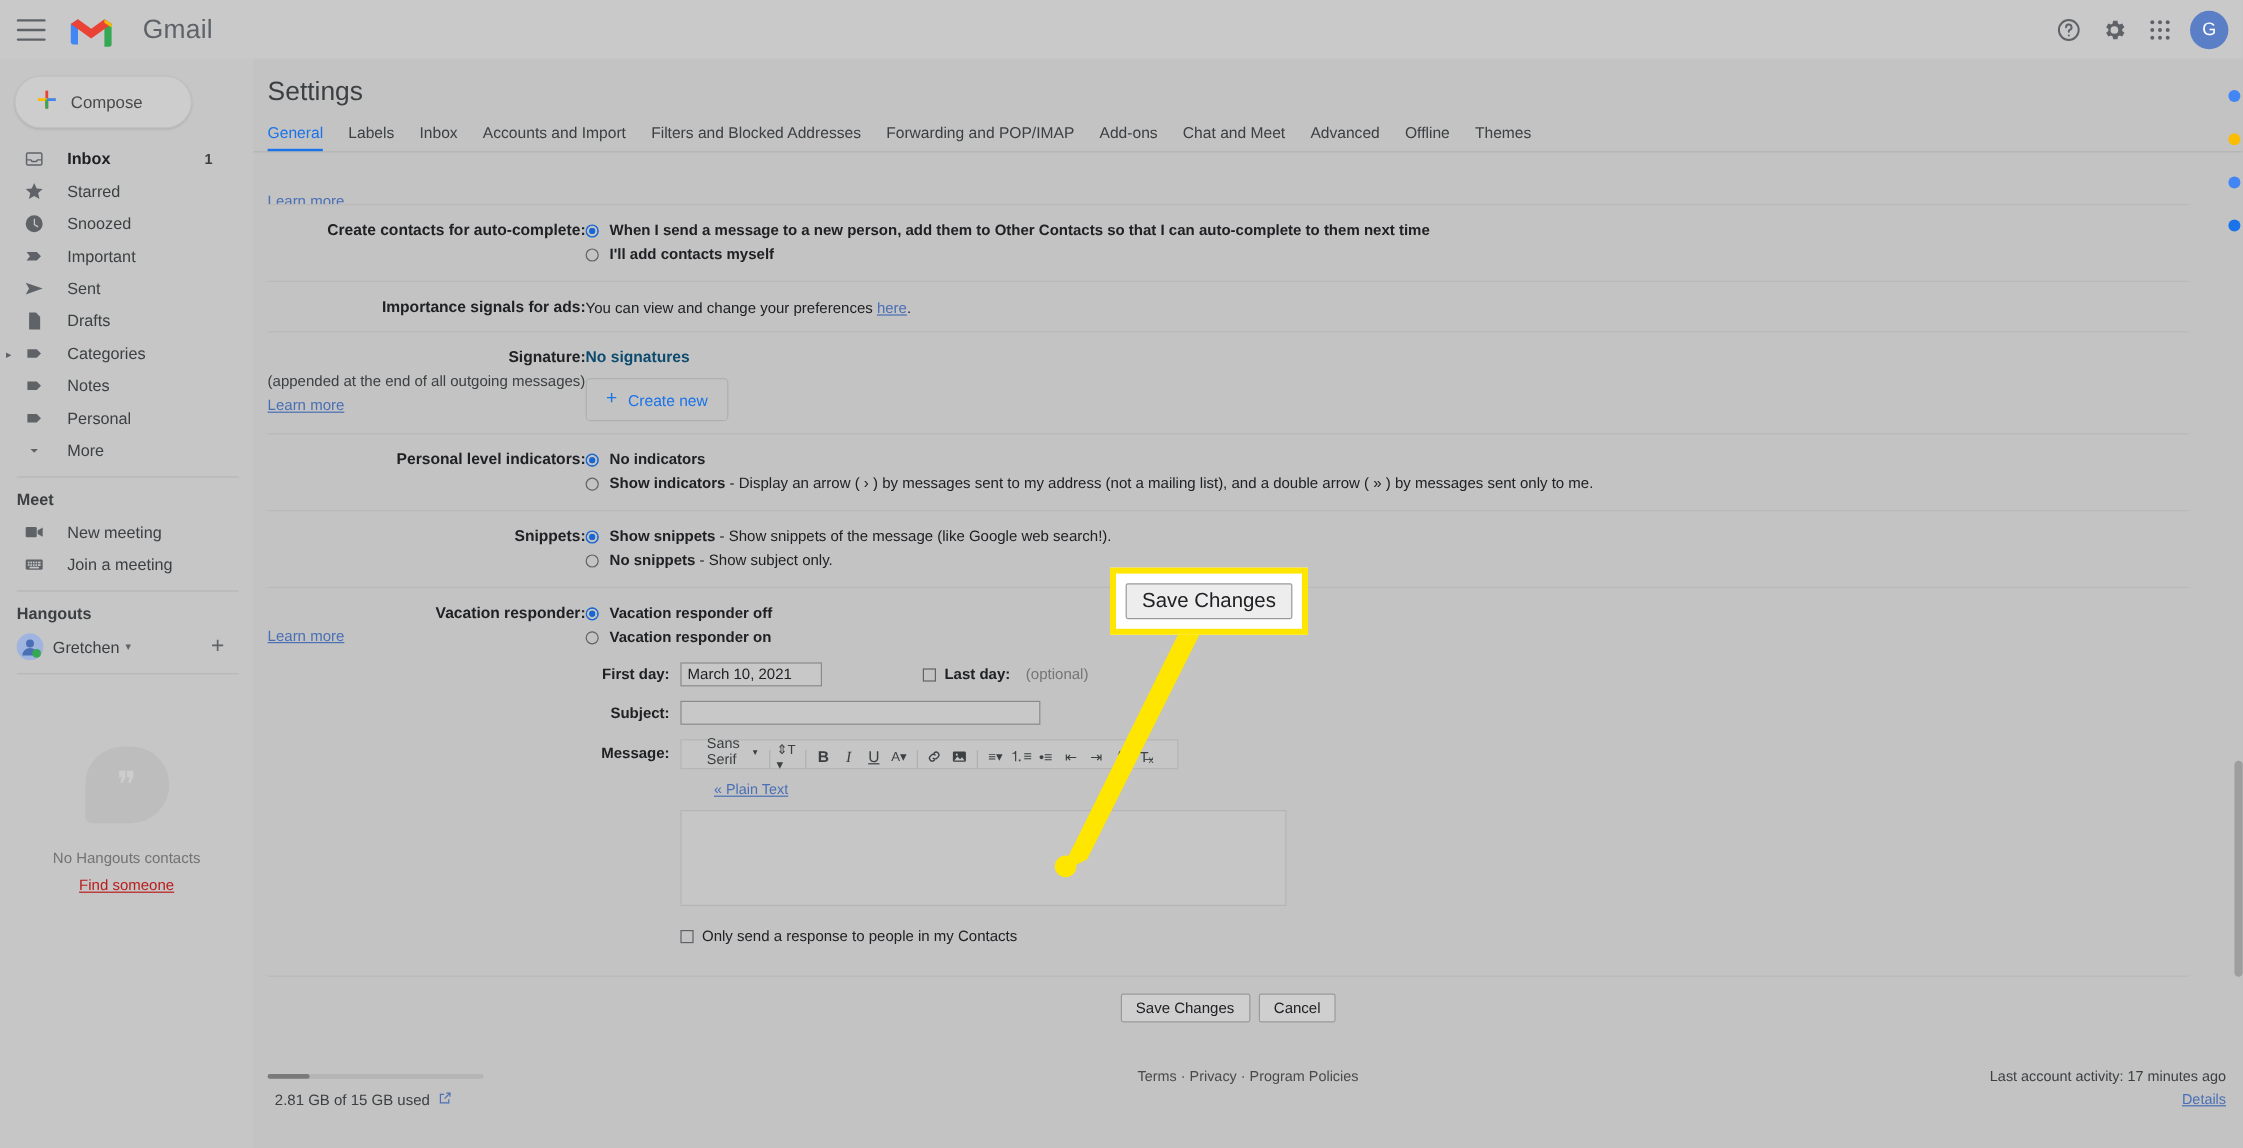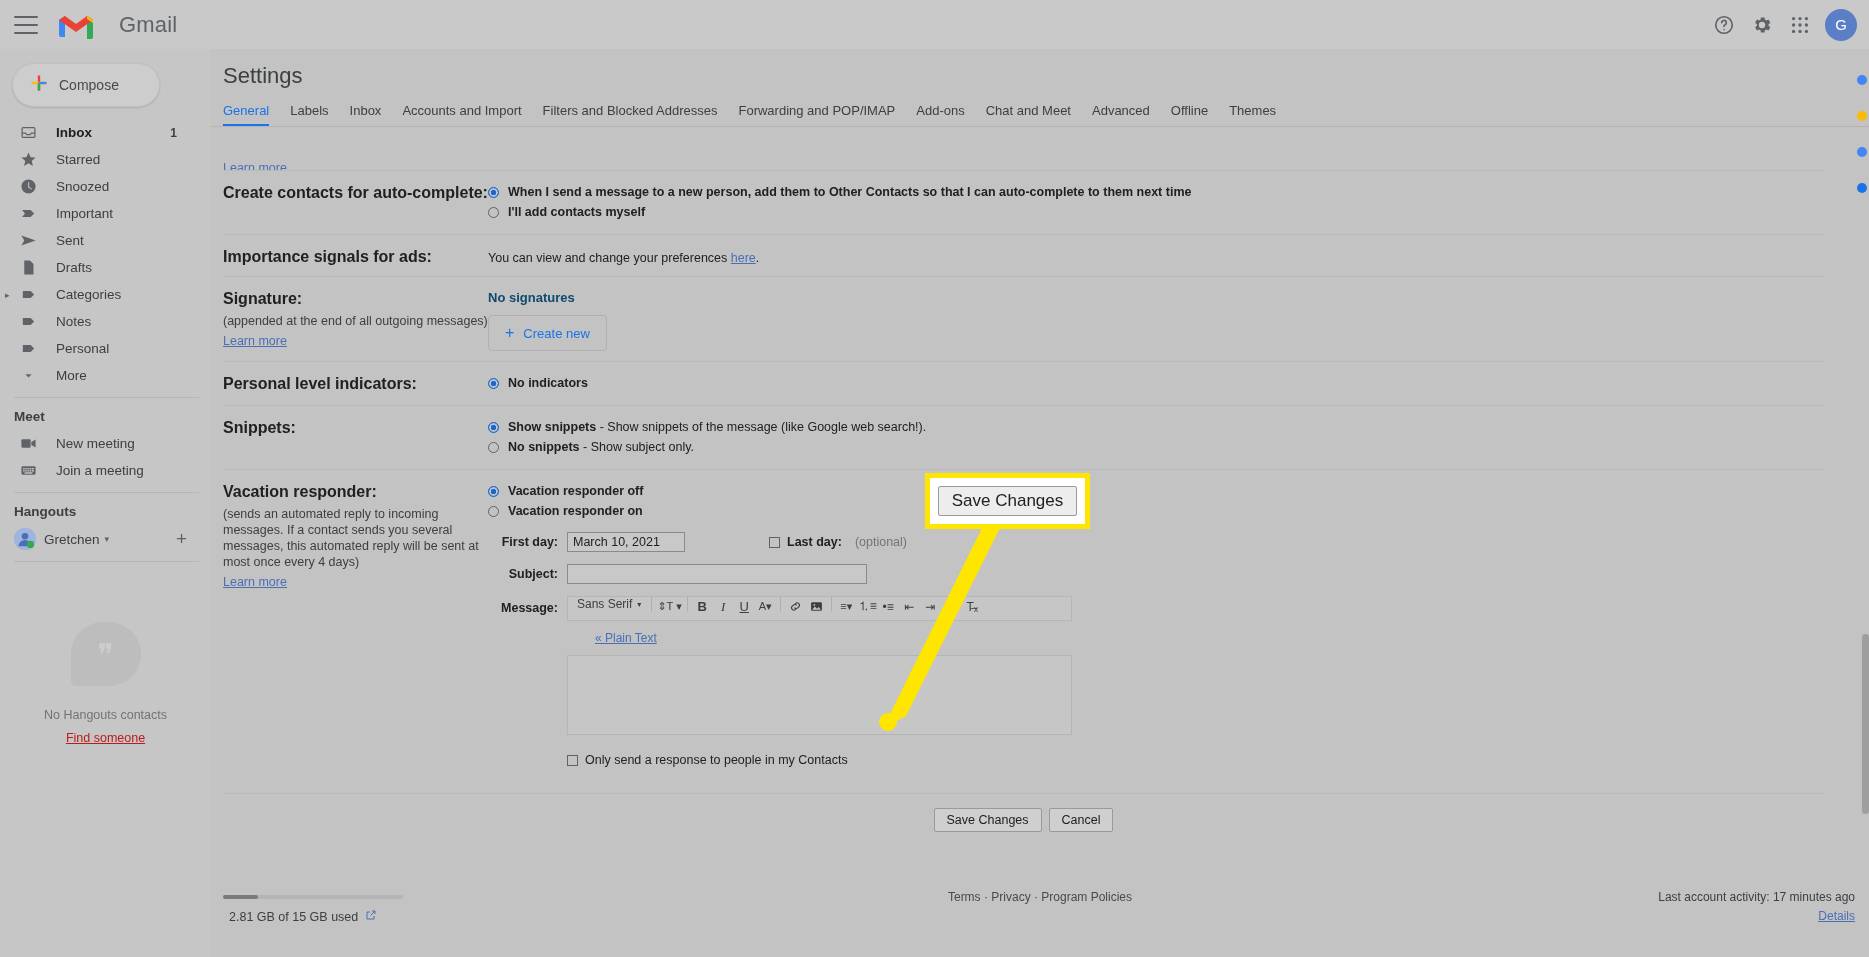--- a/index.html
+++ b/index.html
@@ -52,21 +52,21 @@
   #settings-title { font-size:22px; color:#3c4043; padding:14px 0 0 12px; }
   #tabs { display:flex; gap:21px; padding-left:12px; margin-top:14px; border-bottom:1px solid #b4b4b4; position:relative; }
   .tab { font-size:13px; color:#3c4043; padding-bottom:6px; cursor:pointer; white-space:nowrap; }
   .tab.sel { color:#1a73e8; border-bottom:2px solid #1a73e8; }
 
   #scrollarea { position:absolute; left:0; top:112px; width:1658px; height:700px; overflow:hidden; }
   #rows { padding-left:12px; padding-right:45px; }
   .cuttop { font-size:12.5px; color:#4a6fb5; text-decoration:underline; height:9px; overflow:hidden; margin-left:0px; }
   .row { display:flex; border-top:1px solid #b9b9b9; padding:13px 0 10px 0; }
   .row .lbl { width:265px; flex-shrink:0; }
-  .lbl .t { font-size:16px; font-weight:bold; color:#202124; }
+  .lbl .t { font-size:13px; font-weight:bold; color:#202124;text-align:right; }
   .lbl .s { font-size:12.5px; color:#3c4043; margin-top:5px; line-height:16px; }
   .lbl .lk { font-size:12.5px; color:#4a6fb5; text-decoration:underline; margin-top:5px; display:inline-block; cursor:pointer; }
   .row .val { flex:1; }
   .opt { display:flex; align-items:flex-start; margin-bottom:3px; }
   .radio { width:11px; height:11px; border-radius:50%; border:1.5px solid #5f6368; margin:3px 9px 0 0; flex-shrink:0; background:#c3c3c3; }
   .radio.on { border:3px solid #1967d2; background:#fff; }
   .radio.on::after { content:""; display:block; width:5px; height:5px; border-radius:50%; background:#1967d2; margin:0; }
   .radio.on { display:flex; align-items:center; justify-content:center; padding:0; border:1.5px solid #1967d2; background:#1967d2; box-shadow:inset 0 0 0 2px #c3c3c3; }
   .radio.on::after { background:#1967d2; width:5px; height:5px; }
   .otext { font-size:12.5px; color:#202124; line-height:17px; }
@@ -76,21 +76,21 @@
   .nosig { font-size:13px; font-weight:bold; color:#0c4a6e; margin-bottom:10px; }
   #create-new { display:inline-flex; align-items:center; gap:9px; border:1px solid #b0b0b0; border-radius:4px; padding:8px 16px; cursor:pointer; }
   #create-new .plus { color:#1a73e8; font-size:16px; }
   #create-new .cn { color:#1a73e8; font-size:13px; }
 
   .formline { display:flex; align-items:center; margin-top:12px; }
   .fl-label { font-size:12.5px; font-weight:bold; color:#202124; width:70px; text-align:right; margin-right:9px; }
   .tinput { height:20px; border:1px solid #8a8a8a; background:#c8c8c8; font-size:12.5px; color:#202124; padding:0 5px; font-family:"Liberation Sans", sans-serif; outline:none; }
   .chk { width:11px; height:11px; border:1px solid #5f6368; background:#c3c3c3; margin-right:7px; flex-shrink:0; }
 
-  #toolbar { display:flex; align-items:flex-start; gap:2px; border:1px solid #b5b5b5; background:#c6c6c6; height:25px; padding:0 4px; width:505px; }
+  #toolbar { display:flex; align-items:flex-end; gap:2px; border:1px solid #b5b5b5; background:#c6c6c6; height:25px; padding:0 16px; width:415px; }
   .tb { height:19px; min-width:19px; display:flex; align-items:center; justify-content:center; color:#3c4043; font-size:12px; cursor:pointer; }
   .tbsel { display:flex; align-items:center; gap:5px; font-size:12px; color:#3c4043; padding:0 5px; cursor:pointer; }
   .tbdiv { width:1px; height:15px; background:#b0b0b0; margin:0 3px; }
   #plaintext { font-size:12px; color:#4a6fb5; text-decoration:underline; margin-top:10px; margin-left:28px; cursor:pointer; }
   #msgbox { margin-top:10px; margin-left:0px; width:505px; height:80px; border:1px solid #b5b5b5; background:#c6c6c6; }
   #onlycontacts { display:flex; align-items:center; margin-top:18px; }
   #onlycontacts .lab { font-size:12.5px; color:#202124; }
   #bottom-actions { display:flex; gap:7px; justify-content:center; padding:14px 0 0 0; border-top:1px solid #b9b9b9; margin-top:16px; }
   .btn { border:1px solid #9a9a9a; background:#cfcfcf; font-size:12.5px; color:#202124; padding:4px 12px; border-radius:2px; cursor:pointer; font-family:"Liberation Sans", sans-serif; }
 
@@ -383,20 +383,24 @@
 
       <div class="row">
         <div class="lbl">
             <div class="t">Personal level indicators:</div>
           </div>
         <div class="val">
           <div class="opt">
             <span class="radio on"></span>
             <span class="otext" style="font-weight:bold;">No indicators</span>
           </div>
+          <div class="opt">
+            <span class="radio"></span>
+            <span class="otext"><b>Show indicators</b><span> - Display an arrow ( › ) by messages sent to my address (not a mailing list), and a double arrow ( » ) by messages sent only to me.</span></span>
+          </div>
         </div>
       </div>
 
       <div class="row">
         <div class="lbl">
             <div class="t">Snippets:</div>
           </div>
         <div class="val">
           <div class="opt">
             <span class="radio on"></span>
@@ -405,21 +409,20 @@
           <div class="opt">
             <span class="radio"></span>
             <span class="otext"><b>No snippets</b><span> - Show subject only.</span></span>
           </div>
         </div>
       </div>
 
       <div class="row">
         <div class="lbl">
           <div class="t">Vacation responder:</div>
-          <div class="s">(sends an automated reply to incoming messages. If a contact sends you several messages, this automated reply will be sent at most once every 4 days)</div>
           <div class="lk">Learn more</div>
         </div>
         <div class="val">
           <div class="opt">
             <span class="radio on"></span>
             <span class="otext" style="font-weight:bold;">Vacation responder off</span>
           </div>
           <div class="opt">
             <span class="radio"></span>
             <span class="otext" style="font-weight:bold;">Vacation responder on</span>

